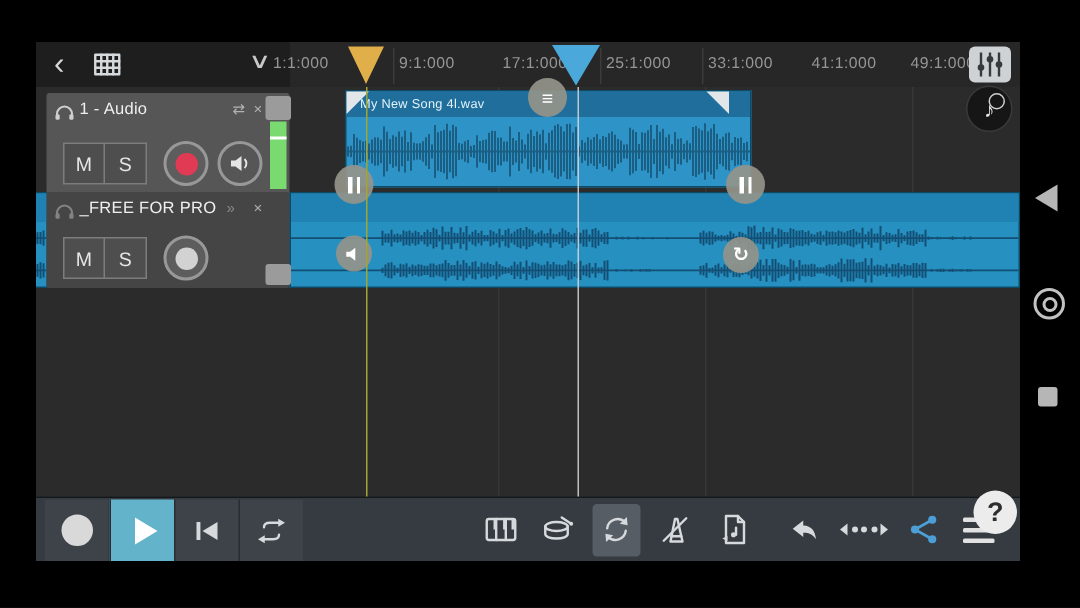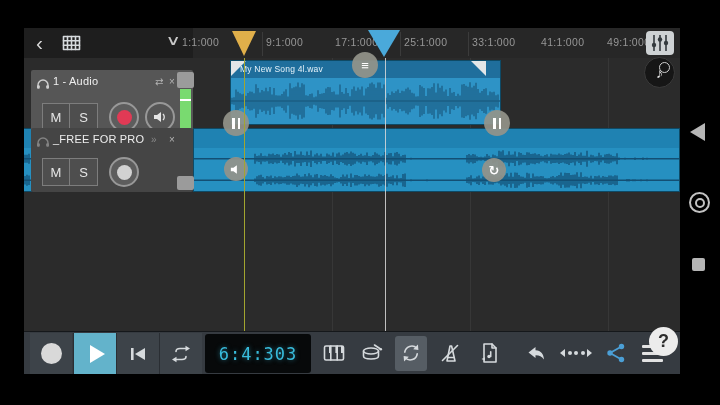--- a/index.html
+++ b/index.html
@@ -54,21 +54,21 @@
   #h-move{left:328px;top:-6px;width:26px;height:26px;font-size:13px;}
   #h-triml{left:199px;top:52px;width:26px;height:26px;}
   #h-trimr{left:460px;top:52px;width:26px;height:26px;}
   .trimbars{display:flex;gap:3px;}
   .trimbars i{display:block;width:2.5px;height:11px;background:#fff;}
   #h-mute{left:200px;top:99px;width:24px;height:24px;}
   #h-rot{left:458px;top:100px;width:24px;height:24px;font-size:13px;font-weight:bold;}
 
   
   .panel{position:absolute;left:7px;width:162px;box-sizing:border-box;z-index:3;border-radius:2px;}
-  #panel1{top:12px;height:67px;background:#565656;}
+  #panel1{top:4px;height:67px;background:#565656;}
   #panel2{top:70px;height:64px;background:#454545;}
   .ttitle{position:absolute;left:22px;top:5px;font-size:11px;color:#efefef;letter-spacing:.2px;white-space:nowrap;}
   .thead-icon{position:absolute;left:5px;top:6px;}
   .mini{position:absolute;font-size:10px;color:#b2b2b2;top:6px;}
   .msrow{position:absolute;left:11px;display:flex;}
   .msbtn{width:28px;height:28px;box-sizing:border-box;border:1px solid #7d7d7d;background:#4e4e4e;
      color:#e6e6e6;font-size:13px;display:flex;align-items:center;justify-content:center;}
   .msbtn + .msbtn{border-left:none;}
   .circbtn{position:absolute;width:30px;height:30px;border-radius:50%;box-sizing:border-box;
      display:flex;align-items:center;justify-content:center;}
@@ -293,23 +293,20 @@
         </svg>
     </div>
     <div class="tcell" id="c-loop">
       <svg width="22" height="22" viewBox="0 0 22 22">
         <path class="st" d="M6 8.5c0-2 1.8-3 4-3h6"></path>
           <path class="fl" d="M15.5 2.8 20 5.5l-4.5 2.7z"></path>
         <path class="st" d="M16 13.5c0 2-1.8 3-4 3H6"></path>
           <path class="fl" d="M6.5 19.2 2 16.5l4.5-2.7z"></path>
       </svg>
     </div>
-    <div id="lcd">
-        <span>6:4:303</span>
-      </div>
 
     <div id="syncbg"></div>
     <div class="ticon" style="left:299px">
       <svg width="22" height="20" viewBox="0 0 22 20">
         <rect class="st" x="1.5" y="3" width="19" height="14" rx="1.5"></rect>
         <path class="st" d="M7.8 3v14M14.2 3v14"></path>
         <rect class="fl" x="6" y="3" width="2" height="7"></rect>
           <rect class="fl" x="12.4" y="3" width="2" height="7"></rect>
           <rect class="fl" x="18" y="3" width="2" height="7"></rect>
       </svg>

